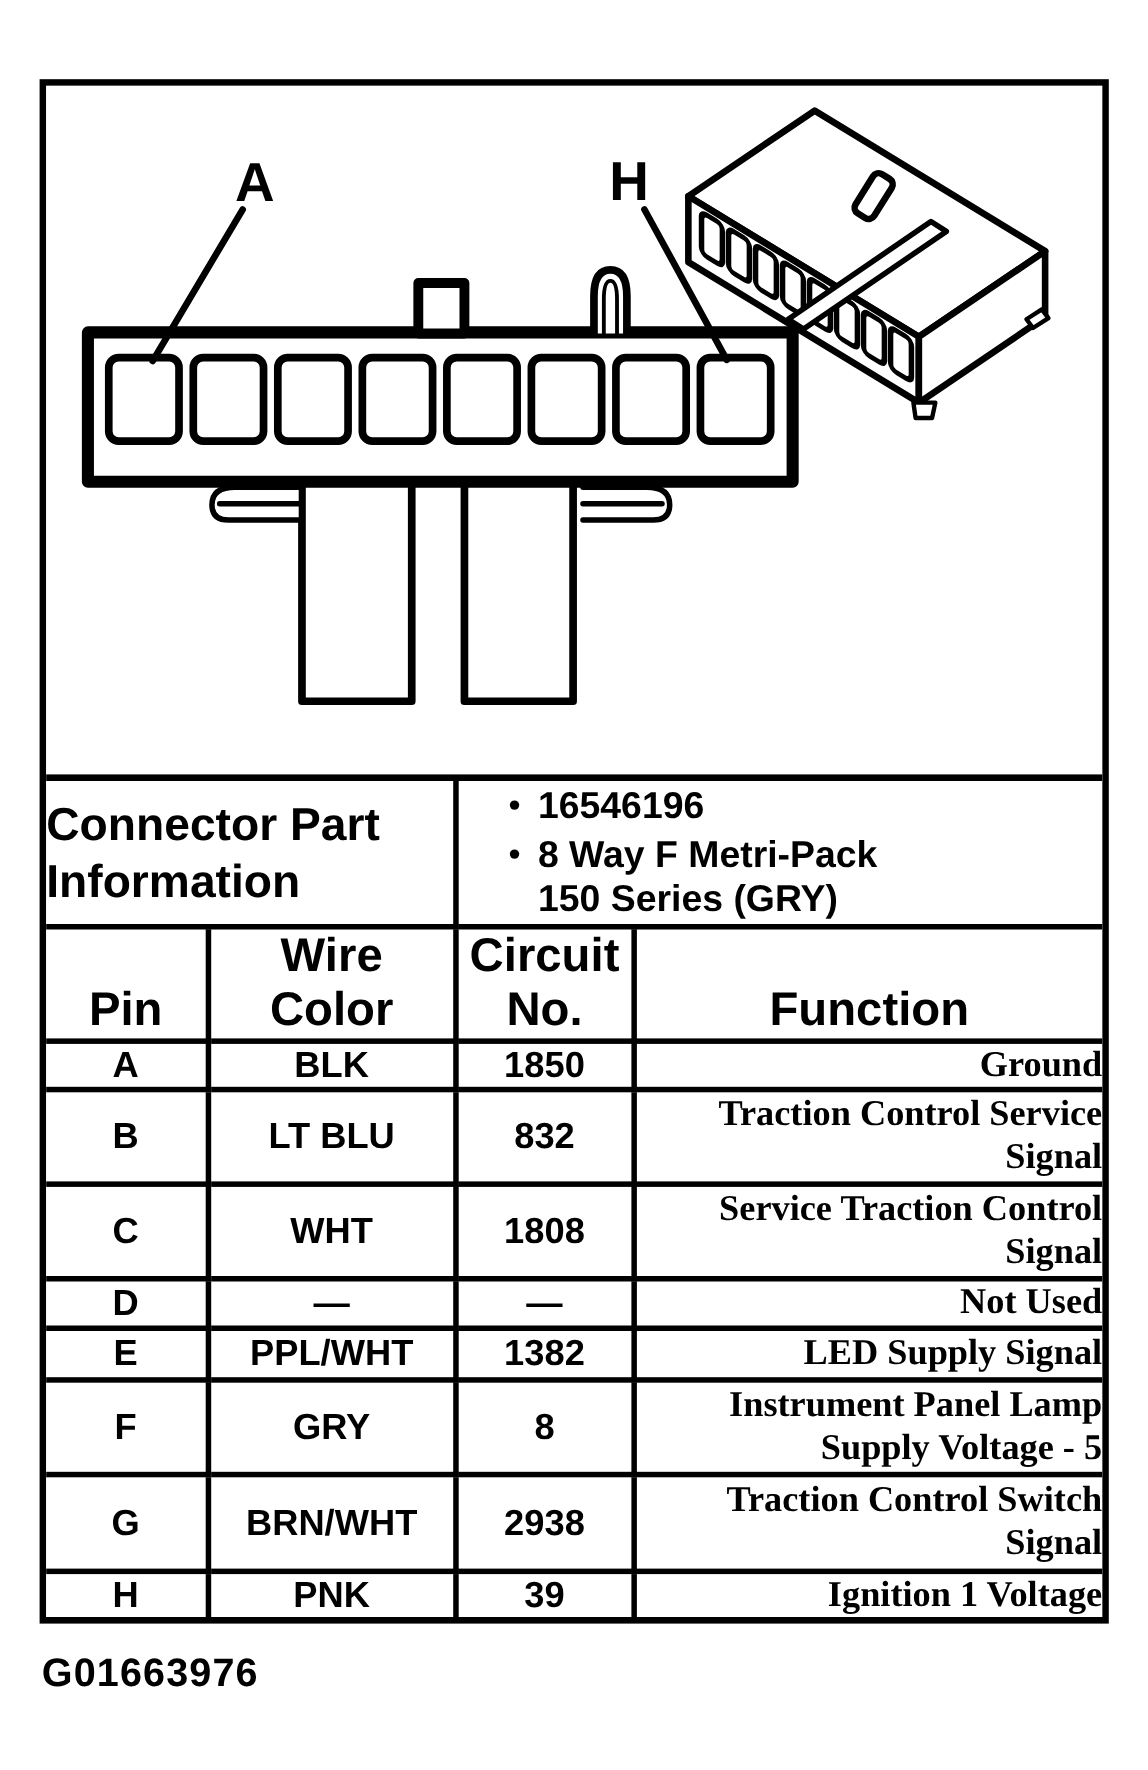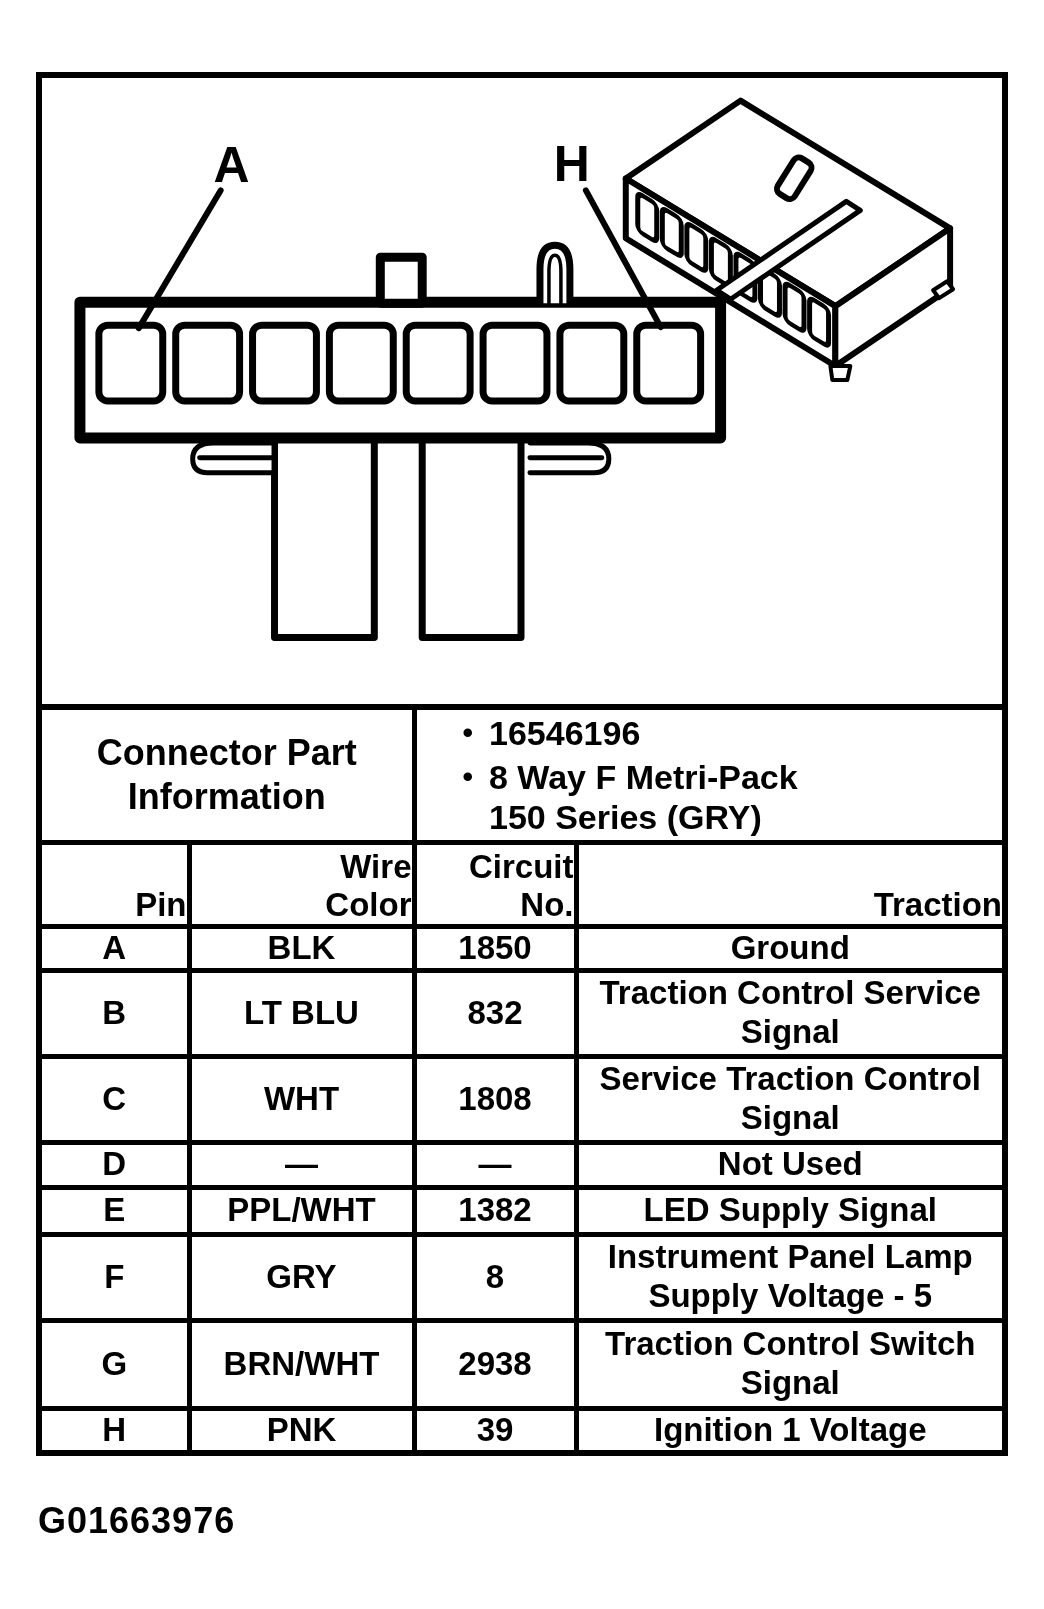--- a/index.html
+++ b/index.html
@@ -23,43 +23,43 @@
     table-layout:fixed; background:#fff;
   }
   table.pinout td, table.pinout th { border:5px solid #000; padding:0; }
 
   .c-pin     { width:147px; }
   .c-wire    { width:225px; }
   .c-circuit { width:162px; }
   .c-func    { width:auto; }
 
   .partinfo-title {
-    font-size:36px; font-weight:bold; text-align:center;
+    font-size:42px; font-weight:bold; text-align:left;
     line-height:1.22; padding:0 28px; vertical-align:middle;
   }
   .partinfo-bullets { vertical-align:middle; }
   .partinfo-bullets ul { list-style:none; margin:0; padding:0 10px 0 46px; }
   .partinfo-bullets li {
     display:flex; gap:16px; font-size:34px; font-weight:bold;
     line-height:1.18; margin:3px 0; align-items:flex-start;
   }
   .partinfo-bullets li .bullet { font-size:30px; line-height:1.35; }
   .pre { white-space:pre-line; }
 
   th.hdr {
-    font-size:33px; font-weight:bold; text-align:right;
+    font-size:43px; font-weight:bold; text-align:center;
     vertical-align:bottom; padding-bottom:8px; line-height:1.15;
     white-space:pre-line;
   }
   td.cell {
     font-size:33px; font-weight:bold; vertical-align:middle;
     line-height:1.18;
   }
   td.center { text-align:center; }
-  td.func { text-align:center; padding-left:14px; padding-right:6px; }
+  td.func { text-align:right; padding-left:14px; padding-right:6px;font-family:Liberation Serif, serif; }
 
   .figure-id {
     position:absolute; left:38px; top:1500px;
     font-size:36px; font-weight:bold; letter-spacing:1px;
   }
   svg text { font-family:"Liberation Sans", sans-serif; font-weight:bold; }
 </style>
 </head>
 <body>
 
@@ -161,21 +161,21 @@
           </ul>
         </td>
       </tr>
 
       <tr style="height:84px;">
         <th class="hdr">Pin</th>
         <th class="hdr">Wire
 Color</th>
         <th class="hdr">Circuit
 No.</th>
-        <th class="hdr">Traction</th>
+        <th class="hdr">Function</th>
       </tr>
 
       <tr style="height:44px;">
         <td class="cell center">A</td>
         <td class="cell center">BLK</td>
         <td class="cell center">1850</td>
         <td class="cell func">Ground</td>
       </tr>
 
       <tr style="height:86px;">

